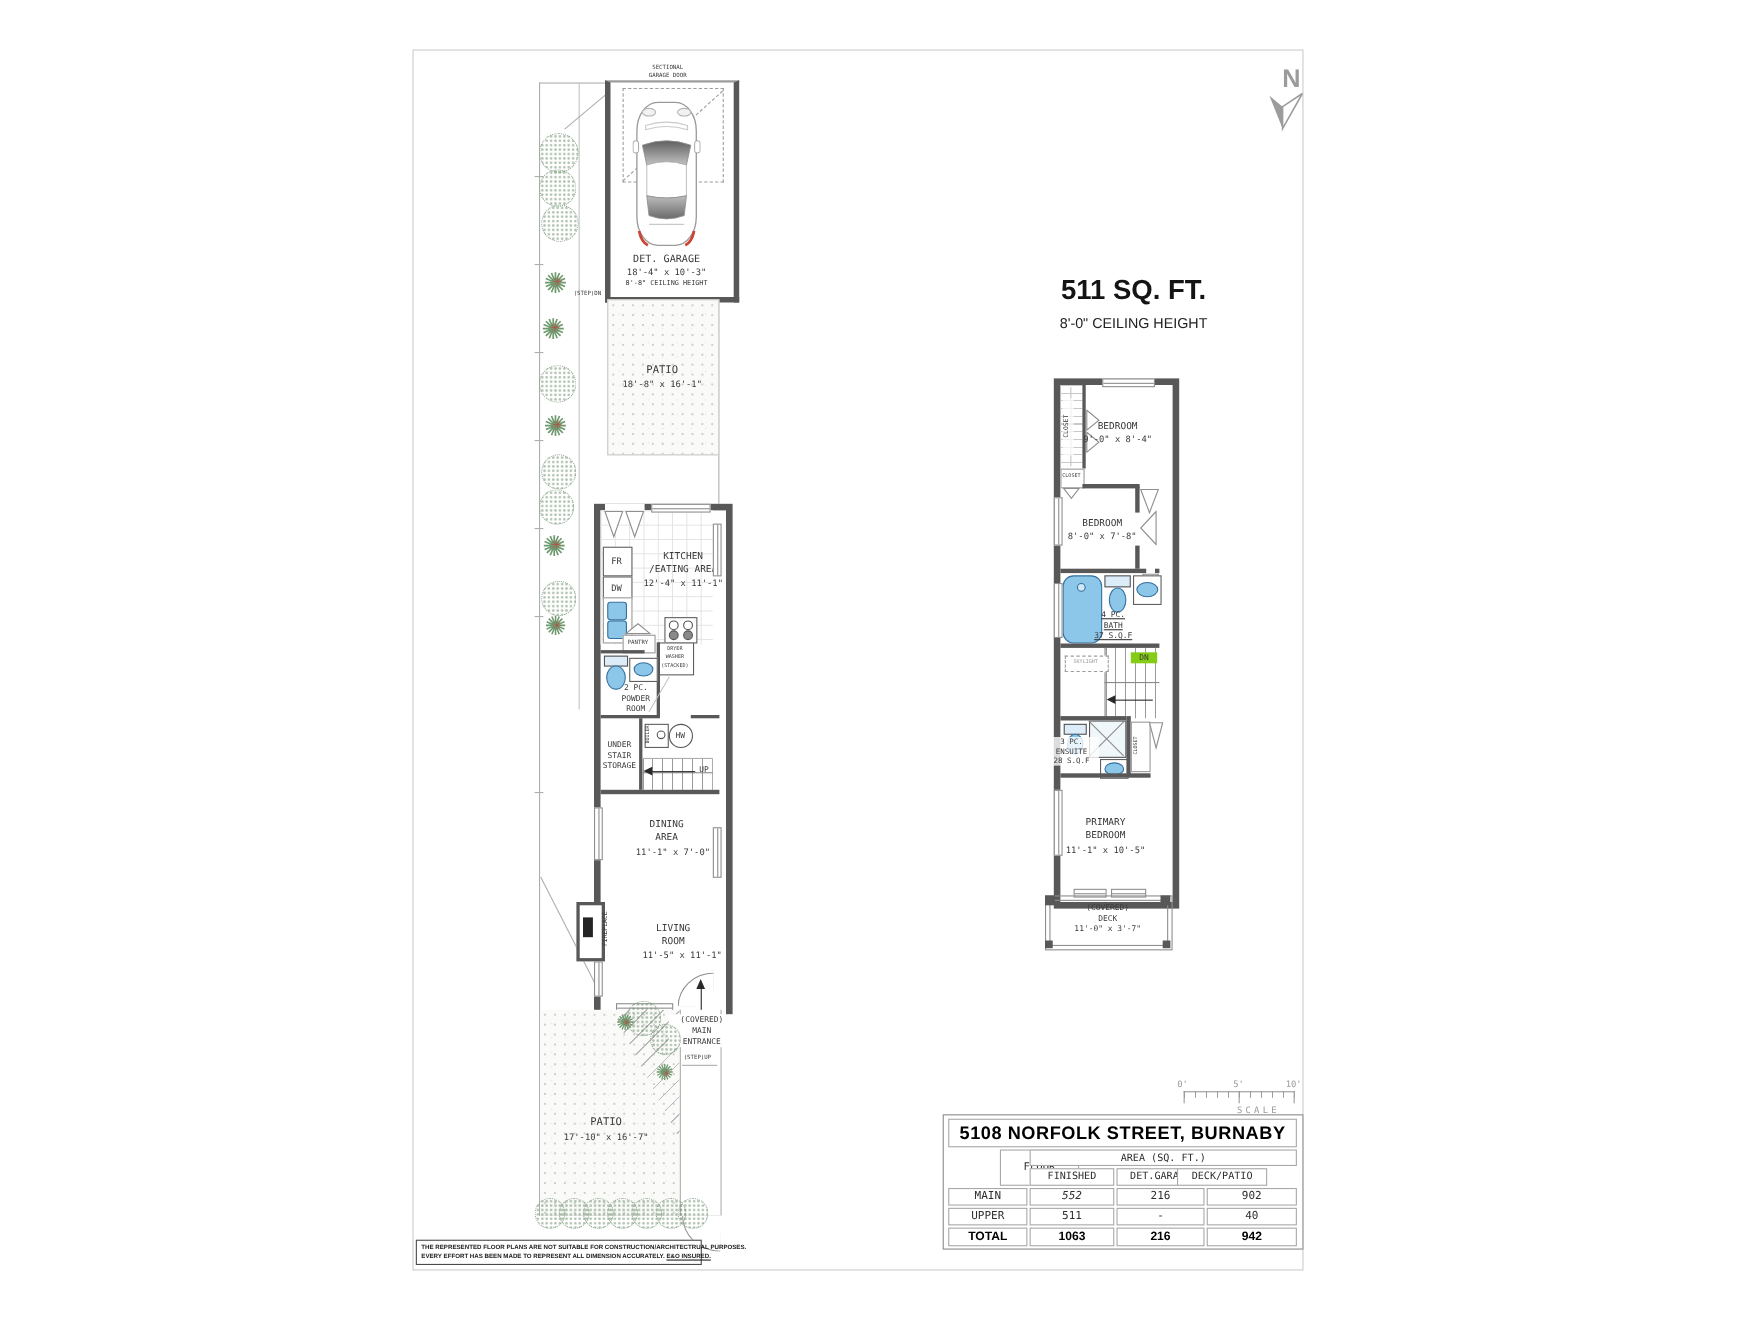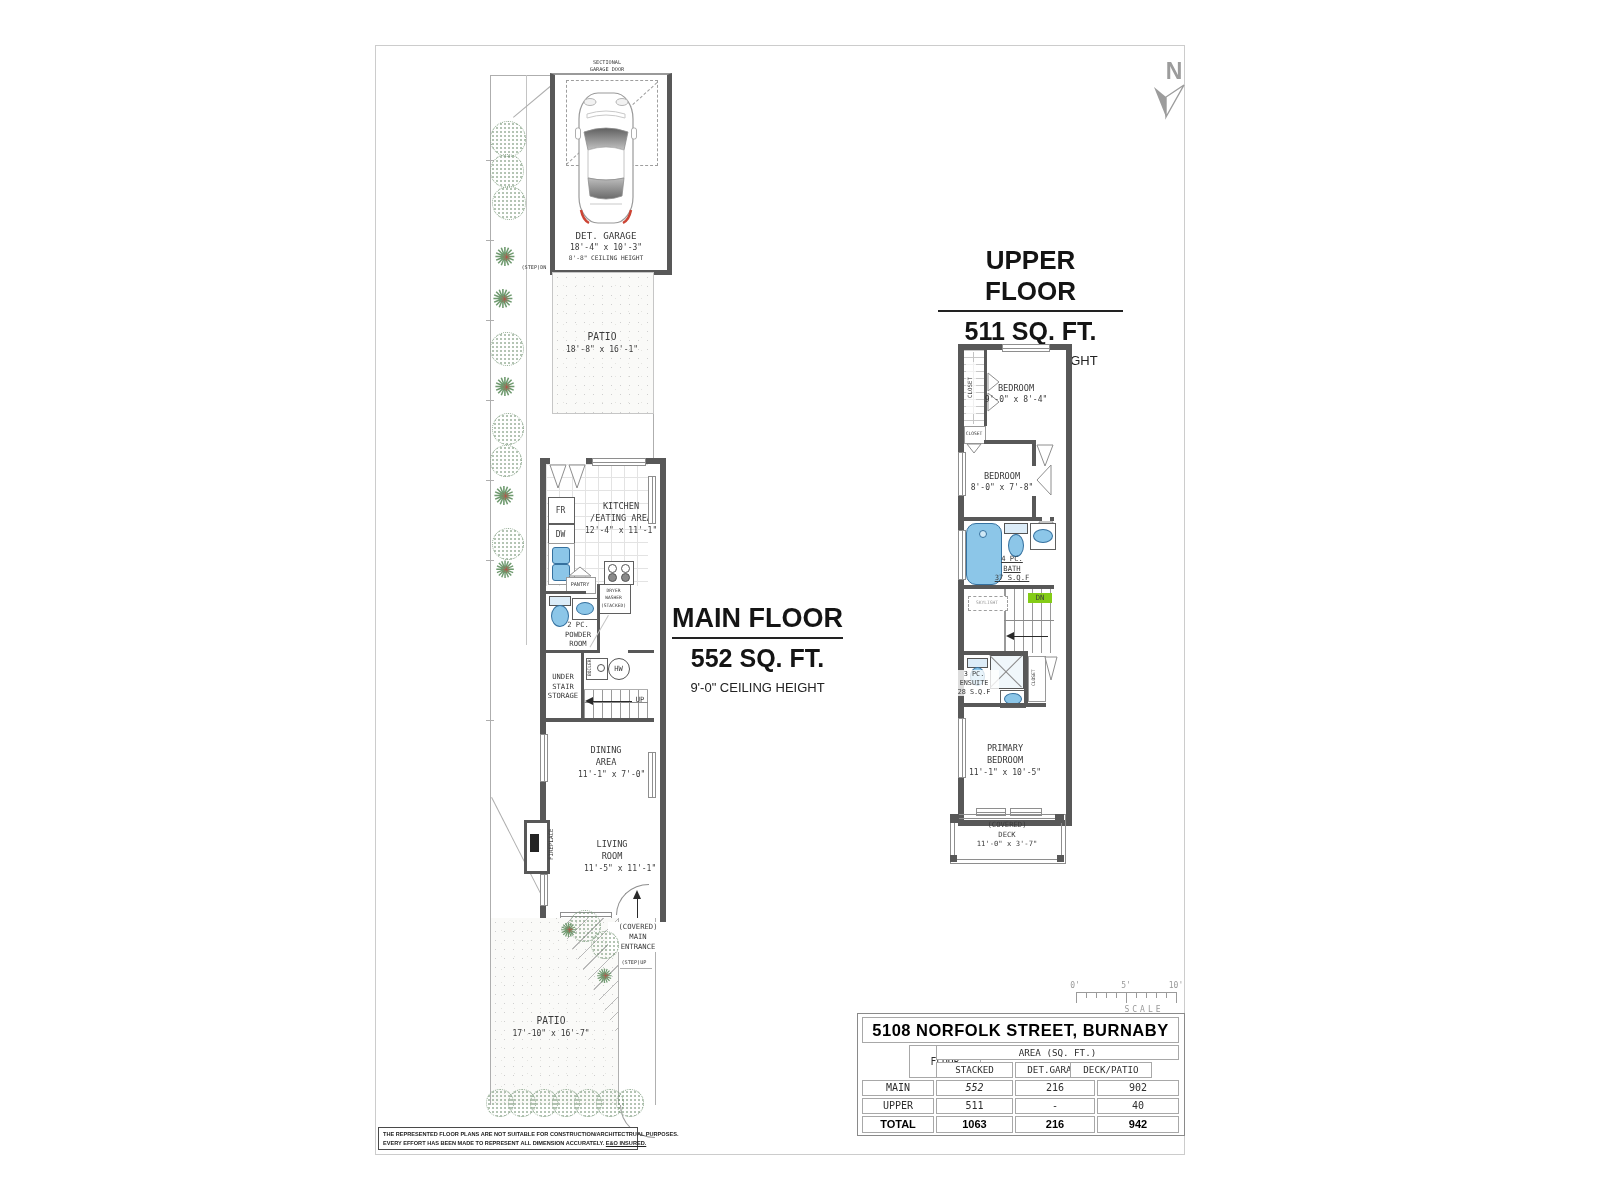--- a/index.html
+++ b/index.html
@@ -245,28 +245,22 @@
   <div class="star" style="left:560px;top:920px;font-size:20px;">✺<b style="left:6px;top:6px;font-size:9px;">✳</b></div>
   <div class="star" style="left:596px;top:966px;font-size:20px;">✺<b style="left:6px;top:6px;font-size:9px;">✳</b></div>
   <div class="shrub" style="left:486px;top:1089px;width:26px;height:26px;"></div>
   <div class="shrub" style="left:508px;top:1089px;width:26px;height:26px;"></div>
   <div class="shrub" style="left:530px;top:1089px;width:26px;height:26px;"></div>
   <div class="shrub" style="left:552px;top:1089px;width:26px;height:26px;"></div>
   <div class="shrub" style="left:574px;top:1089px;width:26px;height:26px;"></div>
   <div class="shrub" style="left:596px;top:1089px;width:26px;height:26px;"></div>
   <div class="shrub" style="left:616px;top:1089px;width:26px;height:26px;"></div>
 
-  <div class="btitle" style="left:665px;top:603px;width:185px;">
-    <span style="display:inline-block;font-size:27px;border-bottom:2px solid #222;padding-bottom:3px;">MAIN FLOOR</span>
-    <span style="display:block;font-size:25px;margin-top:5px;">552 SQ. FT.</span>
-    <span style="display:block;font-size:13px;font-weight:normal;color:#222;margin-top:7px;">9'-0" CEILING HEIGHT</span>
-  </div>
 
   <div class="btitle" style="left:938px;top:245px;width:185px;">
-    <span style="display:inline-block;font-size:26px;border-bottom:2px solid #222;padding-bottom:3px;">UPPER FLOOR</span>
     <span style="display:block;font-size:25px;margin-top:5px;">511 SQ. FT.</span>
     <span style="display:block;font-size:13px;font-weight:normal;color:#222;margin-top:7px;">8'-0" CEILING HEIGHT</span>
   </div>
 
   <div class="abs" style="left:958px;top:344px;width:102px;height:470px;background:#fff;border:6px solid #585858;"></div>
   <div class="abs winh" style="left:1002px;top:344px;width:46px;height:6px;"></div>
 
   <div class="abs hatch-h" style="left:964px;top:350px;width:20px;height:76px;border-right:3px solid #585858;"></div>
   <div class="abs thin2" style="left:973px;top:352px;width:1px;height:72px;"></div>
   <div class="lbl vtext f55" style="left:966px;top:362px;width:10px;height:52px;background:rgba(255,255,255,.75);">CLOSET</div>
@@ -381,21 +375,21 @@
   <div class="abs" style="left:1076px;top:992px;width:101px;height:6px;background-image:repeating-linear-gradient(90deg,#9a9a9a 0 1px,transparent 1px 10px);"></div>
   <div class="abs" style="left:1076px;top:992px;width:1px;height:11px;background:#9a9a9a;"></div>
   <div class="abs" style="left:1126px;top:992px;width:1px;height:11px;background:#9a9a9a;"></div>
   <div class="abs" style="left:1176px;top:992px;width:1px;height:11px;background:#9a9a9a;"></div>
   <div class="lbl f8 gray" style="left:1112px;top:1004px;width:64px;letter-spacing:3px;">SCALE</div>
 
   <div class="abs" style="left:857px;top:1013px;width:326px;height:121px;border:1px solid #8a8a8a;background:#fff;"></div>
   <div class="tcell tbold" style="left:862px;top:1017px;width:315px;height:24px;line-height:24px;font-size:16.5px;letter-spacing:.5px;">5108 NORFOLK STREET, BURNABY</div>
   <div class="tcell f95" style="left:862px;top:1045px;width:70px;height:31px;line-height:31px;margin-left:47px;">FLOOR</div>
   <div class="tcell f9" style="left:936px;top:1045px;width:241px;height:13px;line-height:13px;">AREA (SQ. FT.)</div>
-  <div class="tcell f9" style="left:936px;top:1062px;width:75px;height:14px;line-height:14px;">STACKED</div>
+  <div class="tcell f9" style="left:936px;top:1062px;width:75px;height:14px;line-height:14px;">FINISHED</div>
   <div class="tcell f9" style="left:1015px;top:1062px;width:78px;height:14px;line-height:14px;">DET.GARAGE</div>
   <div class="tcell f9" style="left:1070px;top:1062px;width:80px;height:14px;line-height:14px;">DECK/PATIO</div>
 
   <div class="tcell f10" style="left:862px;top:1080px;width:70px;height:14px;line-height:14px;">MAIN</div>
   <div class="tcell f10" style="left:936px;top:1080px;width:75px;height:14px;line-height:14px;font-style:italic;">552</div>
   <div class="tcell f10" style="left:1015px;top:1080px;width:78px;height:14px;line-height:14px;">216</div>
   <div class="tcell f10" style="left:1097px;top:1080px;width:80px;height:14px;line-height:14px;">902</div>
 
   <div class="tcell f10" style="left:862px;top:1098px;width:70px;height:14px;line-height:14px;">UPPER</div>
   <div class="tcell f10" style="left:936px;top:1098px;width:75px;height:14px;line-height:14px;">511</div>

